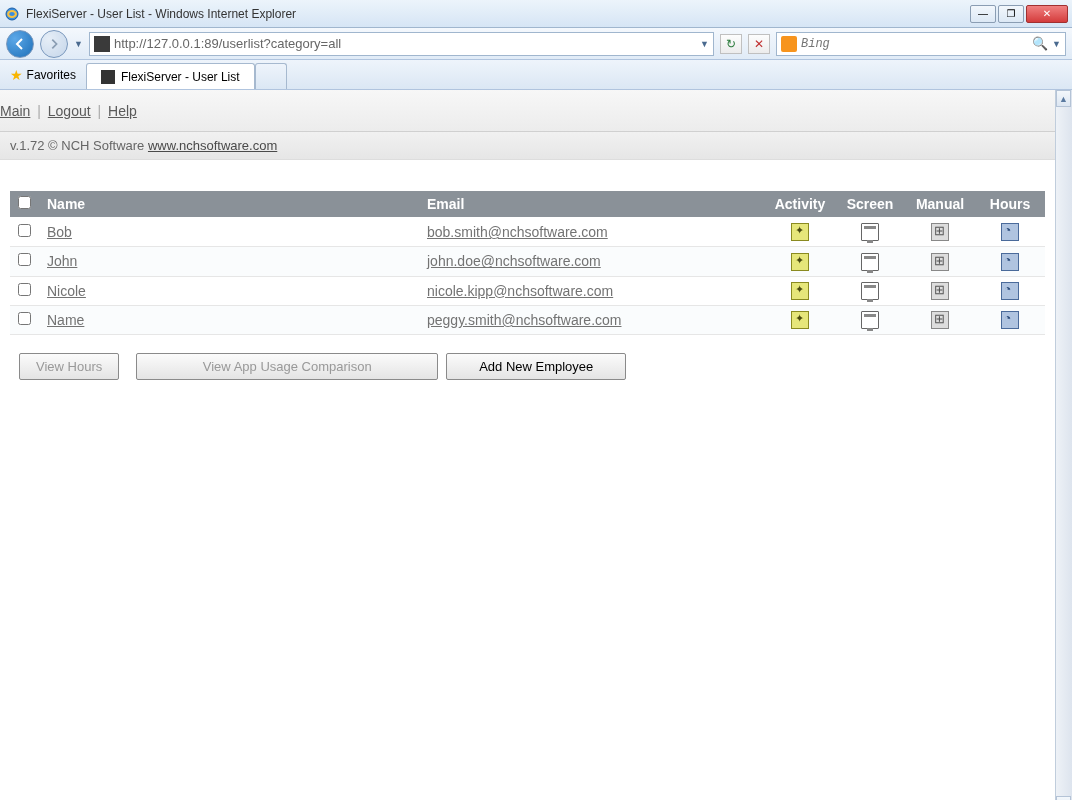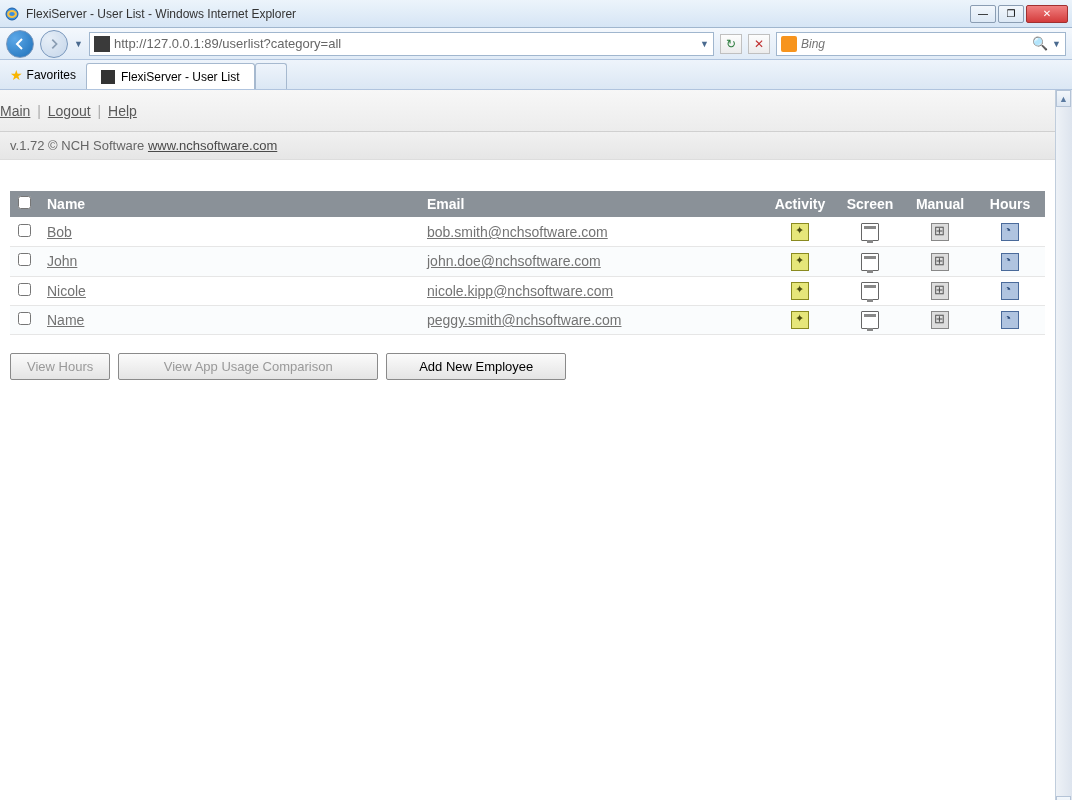--- a/index.html
+++ b/index.html
@@ -18,21 +18,21 @@
     .navbtn { width: 28px; height: 28px; border-radius: 50%; border: 1px solid #7a98bd; display: flex; align-items: center; justify-content: center; cursor: pointer; }
     .navbtn.back { background: radial-gradient(circle at 30% 30%, #5da8e8, #1d6fb8); color: #fff; }
     .navbtn.fwd { background: radial-gradient(circle at 30% 30%, #e6eef7, #c5d6ea); color: #7a8fa6; }
     .dropdown-arrow { font-size: 9px; color: #4a6a8f; cursor: pointer; }
     .urlbar { flex: 1; height: 24px; background: #fff; border: 1px solid #a0b6ce; display: flex; align-items: center; padding: 0 4px; }
     .urlbar-icon { width: 16px; height: 16px; background: #3a3a3a; margin-right: 4px; }
     .urlbar input { flex: 1; border: none; outline: none; font-size: 13px; color: #666; }
     .btn-small { width: 22px; height: 20px; border: 1px solid #c0c0c0; background: linear-gradient(to bottom,#fdfdfd,#ececec); display: flex; align-items: center; justify-content: center; font-size: 12px; cursor: pointer; }
     .searchbar { width: 290px; height: 24px; border: 1px solid #a0b6ce; background: #fff; display: flex; align-items: center; padding: 0 4px; }
     .searchbar-icon { width: 16px; height: 16px; background: #f7941d; border-radius: 2px; margin-right: 4px; }
-    .searchbar input { flex: 1; border: none; outline: none; font-size: 12px; font-style: italic; color: #888; }
+    .searchbar input { flex: 1; border: none; outline: none; font-size: 12px; font-style: italic; color: #888; font-family: Liberation Mono, monospace; }
     .mag { font-size: 13px; color: #5a7aa0; cursor: pointer; }
     
     
     .favbar { height: 30px; background: linear-gradient(to bottom, #eef4fb, #dbe7f4); display: flex; align-items: stretch; border-bottom: 1px solid #b0c4de; position: relative; }
     .fav-btn { display: flex; align-items: center; padding: 0 10px; gap: 4px; font-size: 12px; cursor: pointer; }
     .star { color: #f8b500; font-size: 14px; }
     .tab { display: flex; align-items: center; background: linear-gradient(to bottom, #fbfcfe, #e6eef7); border: 1px solid #a6b9cf; border-bottom: none; margin-top: 3px; padding: 0 14px; gap: 6px; font-size: 12px; cursor: pointer; border-radius: 3px 3px 0 0; }
     .tab.active { background: #fff; }
     .tab-icon { width: 14px; height: 14px; background: #333; }
     .newtab { width: 32px; margin-top: 3px; border: 1px solid #a6b9cf; border-bottom: none; background: linear-gradient(to bottom, #eef4fb, #dbe7f4); border-radius: 3px 3px 0 0; }
@@ -76,21 +76,21 @@
     .act-screen::before { content:""; position:absolute; top:2px; left:2px; right:2px; height:3px; background:#888; }
     .act-screen::after { content:""; position:absolute; bottom:-3px; left:5px; width:6px; height:3px; background:#888; }
     .act-manual { background: #ddd; border: 1px solid #888; position: relative; }
     .act-manual::after { content: "⊞"; position: absolute; top: -1px; left: 2px; font-size: 13px; color: #555; }
     .act-hours { background: #b0c4e0; border: 1px solid #4a6a9a; position: relative; }
     .act-hours::after { content: "◔"; position: absolute; top: -1px; left: 2px; font-size: 12px; color: #2a4a7a; }
     
     
     .actions { margin-top: 18px; display: flex; gap: 8px; }
     .btn { padding: 5px 16px; font-size: 13px; border: 1px solid #8a8a8a; border-radius: 2px; background: linear-gradient(to bottom,#fbfbfb,#e4e4e4); cursor: pointer; }
-    .btn:disabled { color: #999; cursor: default; }
+    .btn:disabled { color: #999; cursor: default; margin-left: 9px; }
   </style>
 </head>
 <body>
 
 <div class="titlebar">
   <svg class="titlebar-icon" viewBox="0 0 16 16">
       <circle cx="8" cy="8" r="6" fill="#3b8ede" stroke="#1d5fa5"></circle>
       <path d="M4 8 C5 4,11 4,12 8 C11 12,5 12,4 8" fill="none" stroke="#f8c040" stroke-width="2"></path>
     </svg>
   <span class="titlebar-text">FlexiServer - User List - Windows Internet Explorer</span>
@@ -207,21 +207,21 @@
               <td class="center"><span class="aicon act-activity"></span></td>
               <td class="center"><span class="aicon act-screen"></span></td>
               <td class="center"><span class="aicon act-manual"></span></td>
               <td class="center"><span class="aicon act-hours"></span></td>
             </tr>
           </tbody>
       </table>
 
       <div class="actions">
         <button class="btn" disabled="">View Hours</button>
-        <button class="btn" style="width:260px" disabled="">View App Usage Comparison</button>
+        <button class="btn" style="width:302px" disabled="">View App Usage Comparison</button>
         <button class="btn" style="width:180px">Add New Employee</button>
       </div>
     </div>
   </div>
 
   <div class="vscroll">
     <div class="scrollarrow top">▲</div>
     <div class="scrollarrow bot">▼</div>
   </div>
 

